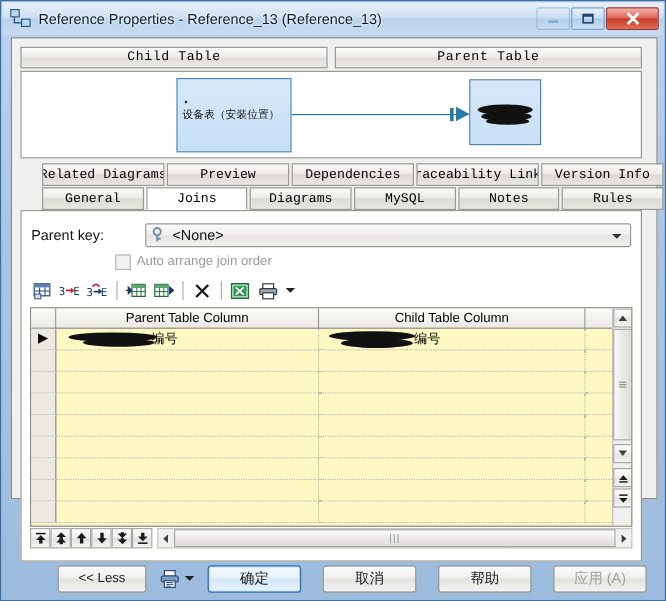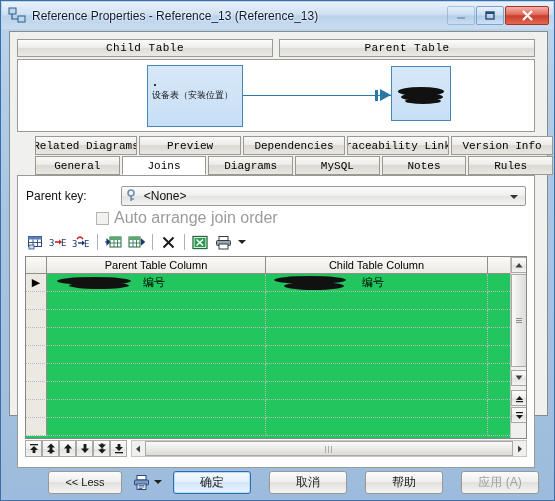--- a/index.html
+++ b/index.html
@@ -170,21 +170,21 @@
   }
 
   .checkrow {
     position: absolute; left: 78px; top: 34px; height: 16px;
     display: flex; align-items: center;
   }
   .chk {
     width: 13px; height: 13px; border: 1px solid #b4b4b0;
     background: #f2f2f0; margin-right: 5px;
   }
-  .chk-label { font-size: 16px; color: #9b9b9b; }
+  .chk-label { font-size: 11px; color: #9b9b9b; }
 
   
   .toolbar {
     position: absolute; left: 6px; top: 54px; right: 6px; height: 24px;
     display: flex; align-items: center;
   }
   .tbtn {
     width: 22px; height: 22px; margin-right: 1px;
     display: flex; align-items: center; justify-content: center;
   }
@@ -194,21 +194,21 @@
     border-left: 4px solid transparent;
     border-right: 4px solid transparent;
     border-top: 4px solid #222;
   }
 
   
   .grid {
     position: absolute; left: 7px; top: 80px;
     width: 502px; height: 183px;
     border: 1px solid #868686;
-    background: #22c55e;
+    background: #fef9c3;
     overflow: hidden;
     text-align: right;
   }
   .grid-head { display: flex; height: 17px; background: #ece9e3; }
   .gh {
     background: linear-gradient(to bottom, #fbfaf8 0%, #eceae4 100%);
     border-right: 1px solid #8e8e8a;
     border-bottom: 1px solid #8e8e8a;
     font-size: 11px; color: #000;
     display: flex; align-items: center; justify-content: center;
@@ -216,21 +216,21 @@
   }
   .gh.corner { width: 21px; }
   .gh.c1 { width: 219px; }
   .gh.c2 { width: 222px; }
   .gh.rest { flex: 1 1 auto; border-right: none; }
   .grow { display: flex; height: 18px; }
   .gc {
     border-right: 1px dotted #b9b9b6;
     border-bottom: 1px dotted #b9b9b6;
     font-size: 11px; color: #000;
-    display: flex; align-items: center; padding-left: 20px;
+    display: flex; align-items: center; padding-left: 3px;
     position: relative; overflow: hidden;
   }
   .gc.sel { width: 21px; background: #ece9e3; border-right: 1px solid #8e8e8a;
             justify-content: center; padding-left: 0; }
   .gc.c1 { width: 219px; }
   .gc.c2 { width: 222px; }
   .gc.rest { flex: 1 1 auto; border-right: none; }
   .rowmark { font-size: 11px; color: #000; line-height: 1; }
 
   

